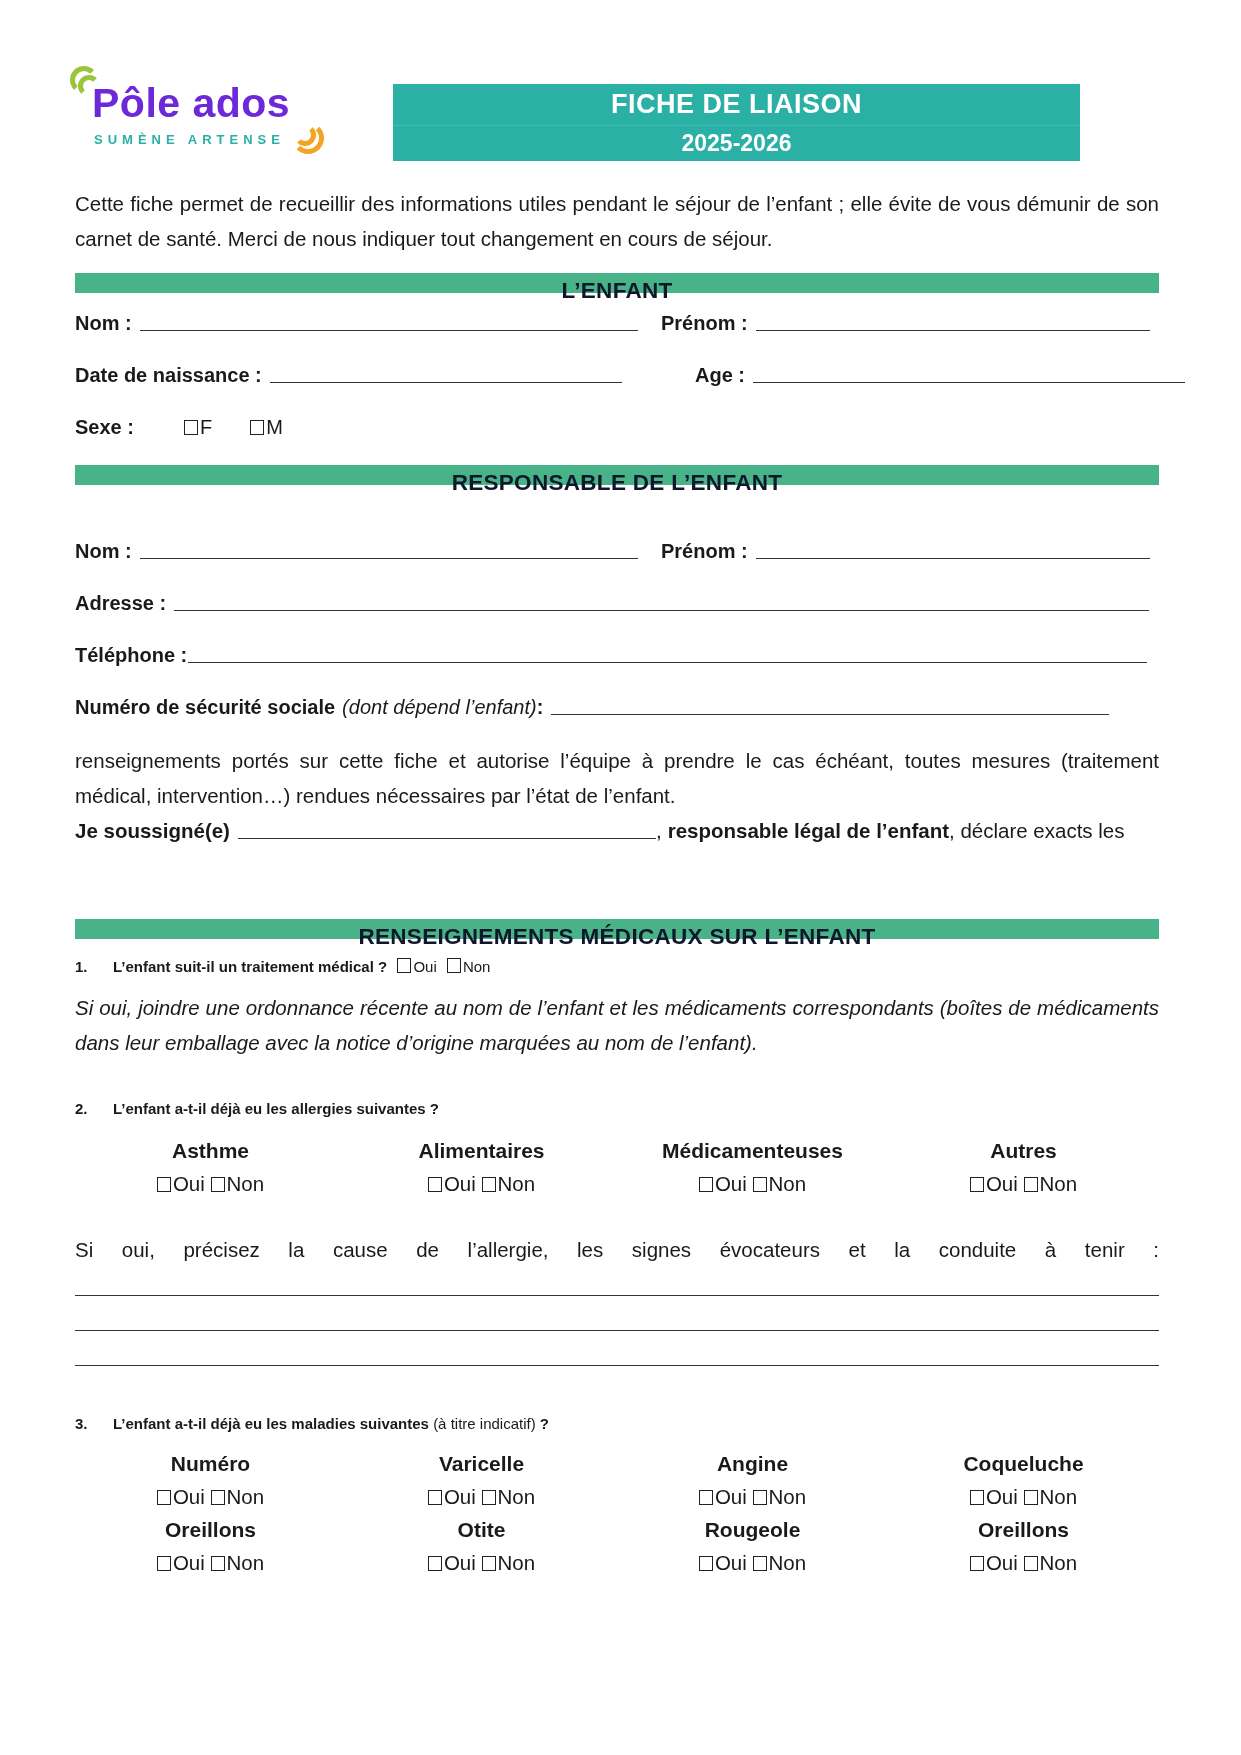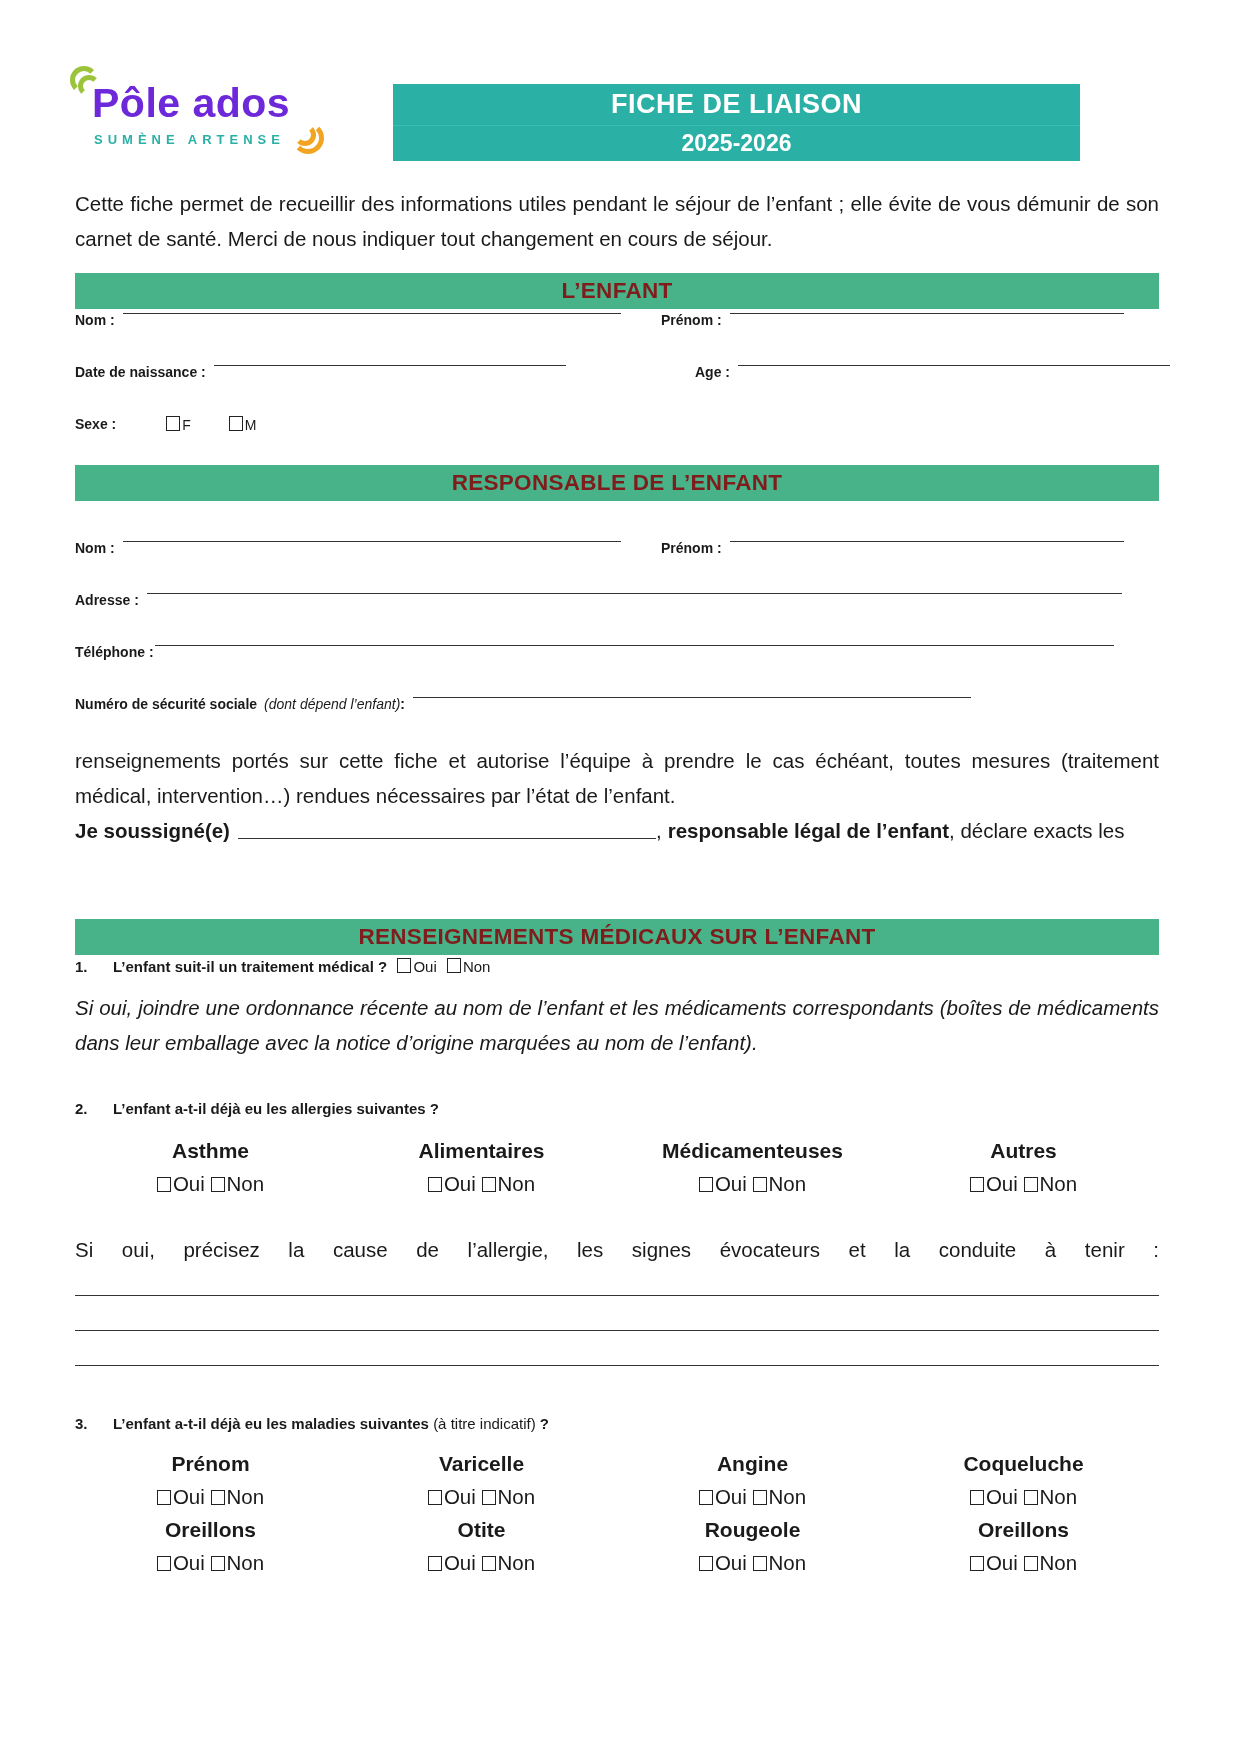--- a/index.html
+++ b/index.html
@@ -16,23 +16,23 @@
          border-radius: 50%; }
   
   .hdr { left: 393px; top: 84px; width: 687px; height: 77px; background: #2bb0a6; color: #fff;
          text-align: center; }
   .hdr-title { position: absolute; left: 0; right: 0; top: 5px; font-size: 27px; font-weight: 700; letter-spacing: 0.5px; }
   .hdr-sep { position: absolute; left: 0; right: 0; top: 41px; height: 1px; background: #3cbdb3; }
   .hdr-year { position: absolute; left: 0; right: 0; top: 46px; font-size: 23px; font-weight: 700; }
   
   .para { font-size: 20.5px; line-height: 35px; text-align: justify; }
   .intro { left: 75px; top: 186px; width: 1084px; }
-  .bar { left: 75px; width: 1084px; height: 36px; background: #48b389; color: #7f1d1d; font-weight: 700;
+  .bar { left: 75px; width: 1084px; height: 20px; background: #48b389; color: #0f172a; font-weight: 700;
          font-size: 22.5px; text-align: center; line-height: 36px; letter-spacing: 0.3px; }
-  .row { left: 75px; font-size: 14px; font-weight: 700; white-space: nowrap; display: flex; }
+  .row { left: 75px; font-size: 20px; font-weight: 700; white-space: nowrap; display: flex; align-items: flex-end; }
   .line { display: inline-block; border-bottom: 1.6px solid #333; height: 1px; margin-left: 8px; margin-bottom: 4px; }
   .cb { display: inline-block; width: 14px; height: 15px; border: 1.3px solid #222; vertical-align: -1px; margin-right: 2px; box-sizing: border-box; }
   .opt { font-weight: 400; }
   .q { left: 75px; font-size: 15px; font-weight: 700; white-space: nowrap; }
   .q .num { display: inline-block; width: 38px; }
   .ital { font-style: italic; font-weight: 400; }
   .grid4 { left: 75px; width: 1084px; display: grid; grid-template-columns: repeat(4, 1fr); text-align: center; }
   .grid4 .lbl { font-weight: 700; font-size: 21px; height: 33px; line-height: 33px; }
   .grid4 .ck { font-size: 20.5px; height: 33px; line-height: 33px; }
   .fullline { left: 75px; width: 1084px; border-bottom: 1.6px solid #333; height: 0; }
@@ -159,21 +159,21 @@
 <div class="abs fullline" style="top:1330px;"></div>
 <div class="abs fullline" style="top:1365px;"></div>
 
 <div class="abs q" style="top:1415px;">
   <span class="num">3.</span><span>L’enfant a-t-il déjà eu les maladies suivantes</span>
   <span class="opt">(à titre indicatif)</span><span> ?</span>
 </div>
 
 <div class="abs grid4" style="top:1447px;">
   <div>
-      <div class="lbl">Prénom</div>
+      <div class="lbl">Numéro</div>
       <div class="ck"><span><span class="cb"></span><span>Oui</span></span> <span><span class="cb"></span><span>Non</span></span></div>
     </div>
   <div>
       <div class="lbl">Varicelle</div>
       <div class="ck"><span><span class="cb"></span><span>Oui</span></span> <span><span class="cb"></span><span>Non</span></span></div>
     </div>
   <div>
       <div class="lbl">Angine</div>
       <div class="ck"><span><span class="cb"></span><span>Oui</span></span> <span><span class="cb"></span><span>Non</span></span></div>
     </div>

